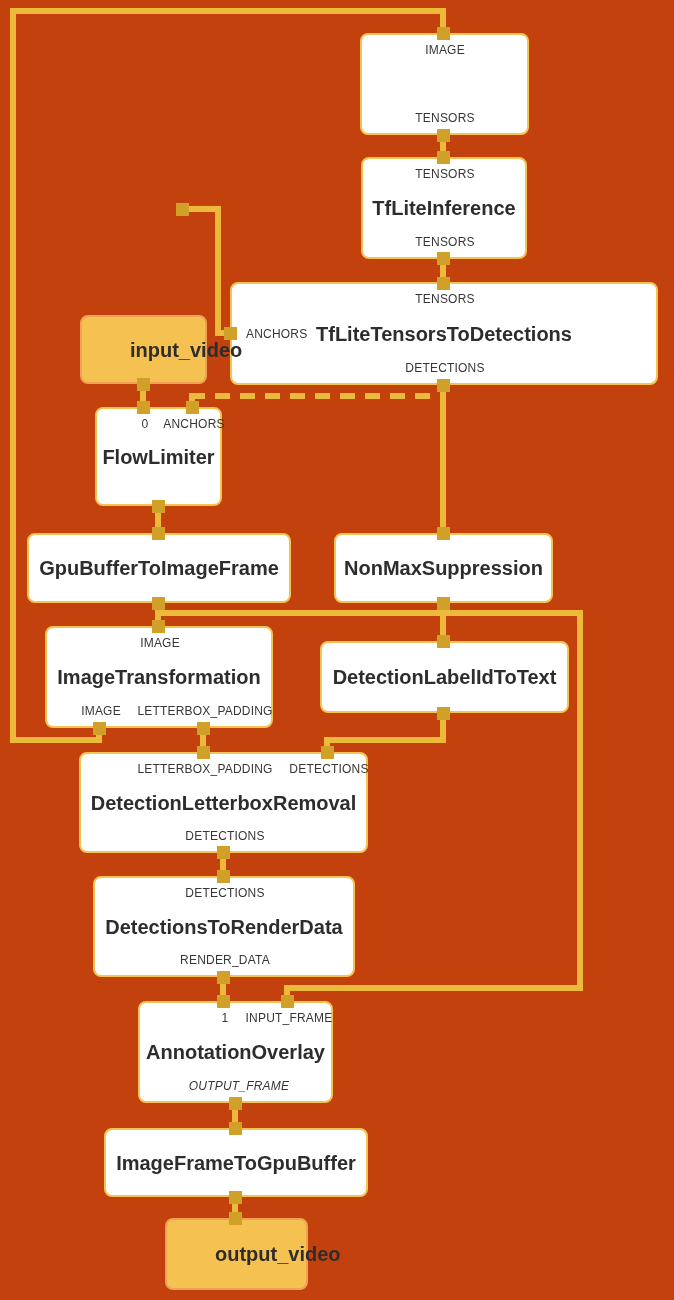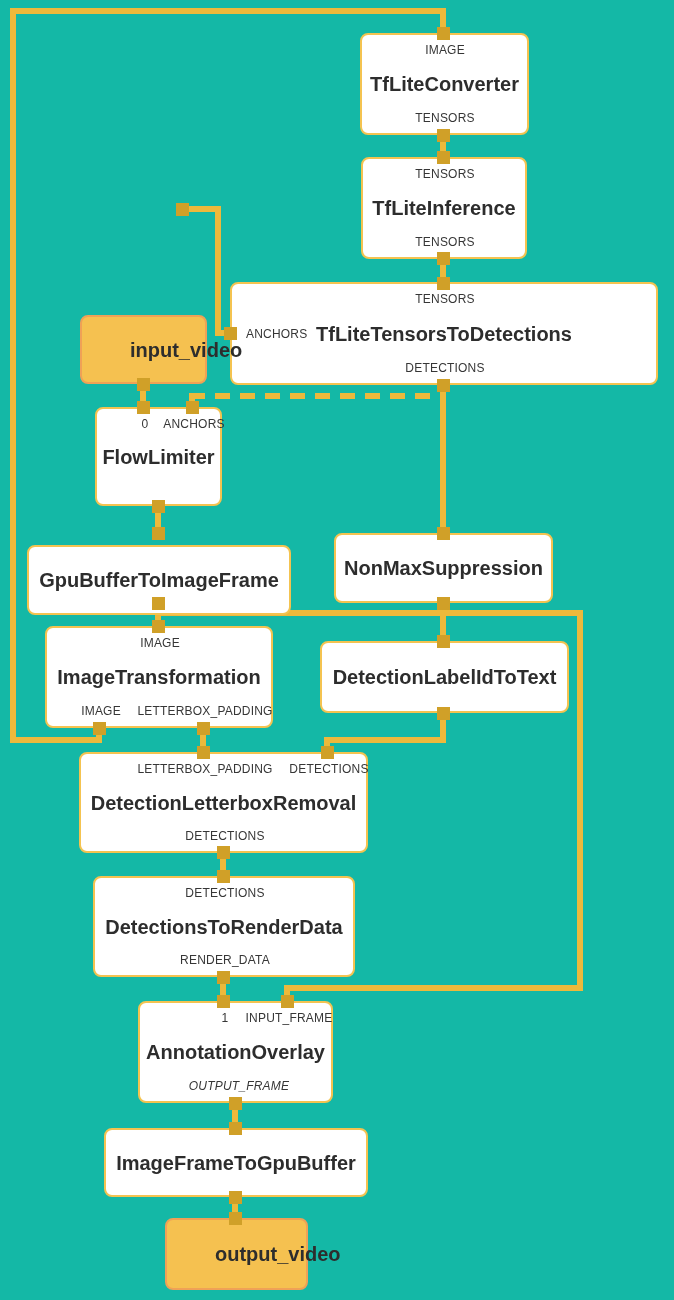--- a/index.html
+++ b/index.html
@@ -1,17 +1,17 @@
 <!DOCTYPE html>
 <html><head>
 <meta charset="utf-8">
 <style>
   html,body{margin:0;padding:0;background:#ffffff;}
   .canvas{
-    position:relative;width:674px;height:1300px;background:#14b8a6;overflow:hidden;
+    position:relative;width:674px;height:1300px;background:#c2410c;overflow:hidden;
     font-family:"Liberation Sans",sans-serif;color:#2d2d2d;
   }
   
   .seg{position:absolute;background:#EDB93B;}
   .seg.dash{background:repeating-linear-gradient(90deg,#EDB93B 0 15px,rgba(0,0,0,0) 15px 25px);}
   
   .port{position:absolute;width:13px;height:13px;background:#D0A028;}
   
   .node{
     position:absolute;background:#ffffff;border:2px solid #F4C350;border-radius:8px;
@@ -36,21 +36,21 @@
     position:absolute;left:0;right:0;top:50%;transform:translateY(-50%);
     text-align:center;font-weight:bold;font-size:20px;white-space:nowrap;color:#2d2d2d;padding-left:48px;
   }
   
   #n-tflite_converter{left:360px;top:33px;width:169px;height:102px;}
   #n-tflite_inference{left:361px;top:157px;width:166px;height:102px;}
   #n-t2d{left:230px;top:282px;width:428px;height:103px;}
   #n-ssd_anchors{left:27px;top:185px;width:155px;height:47px;}
   #n-input_video{left:80px;top:315px;width:127px;height:69px;}
   #n-flow_limiter{left:95px;top:407px;width:127px;height:99px;}
-  #n-gpu2img{left:27px;top:533px;width:264px;height:70px;margin-top:12px;}
+  #n-gpu2img{left:27px;top:533px;width:264px;height:70px;}
   #n-nms{left:334px;top:533px;width:219px;height:70px;}
   #n-imgxform{left:45px;top:626px;width:228px;height:102px;}
   #n-label2text{left:320px;top:641px;width:249px;height:72px;}
   #n-letterbox{left:79px;top:752px;width:289px;height:101px;}
   #n-det2render{left:93px;top:876px;width:262px;height:101px;}
   #n-annot{left:138px;top:1001px;width:195px;height:102px;}
   #n-img2gpu{left:104px;top:1128px;width:264px;height:69px;}
   #n-output_video{left:165px;top:1218px;width:143px;height:72px;}
 </style>
 </head>
@@ -98,21 +98,20 @@
   <div class="seg" style="left:220px;top:851px;width:6px;height:26px;"></div>
 
   <div class="seg" style="left:220px;top:975px;width:6px;height:27px;"></div>
 
   <div class="seg" style="left:232px;top:1101px;width:6px;height:27px;"></div>
 
   <div class="seg" style="left:232px;top:1195px;width:6px;height:24px;"></div>
 
   <div class="node" id="n-tflite_converter">
     <div class="pl top" style="left:83px;">IMAGE</div>
-    <div class="title">TfLiteConverter</div>
     <div class="pl bot" style="left:83px;">TENSORS</div>
   </div>
 
   <div class="node" id="n-tflite_inference">
     <div class="pl top" style="left:82px;">TENSORS</div>
     <div class="title">TfLiteInference</div>
     <div class="pl bot" style="left:82px;">TENSORS</div>
   </div>
 
   <div class="node" id="n-t2d">

